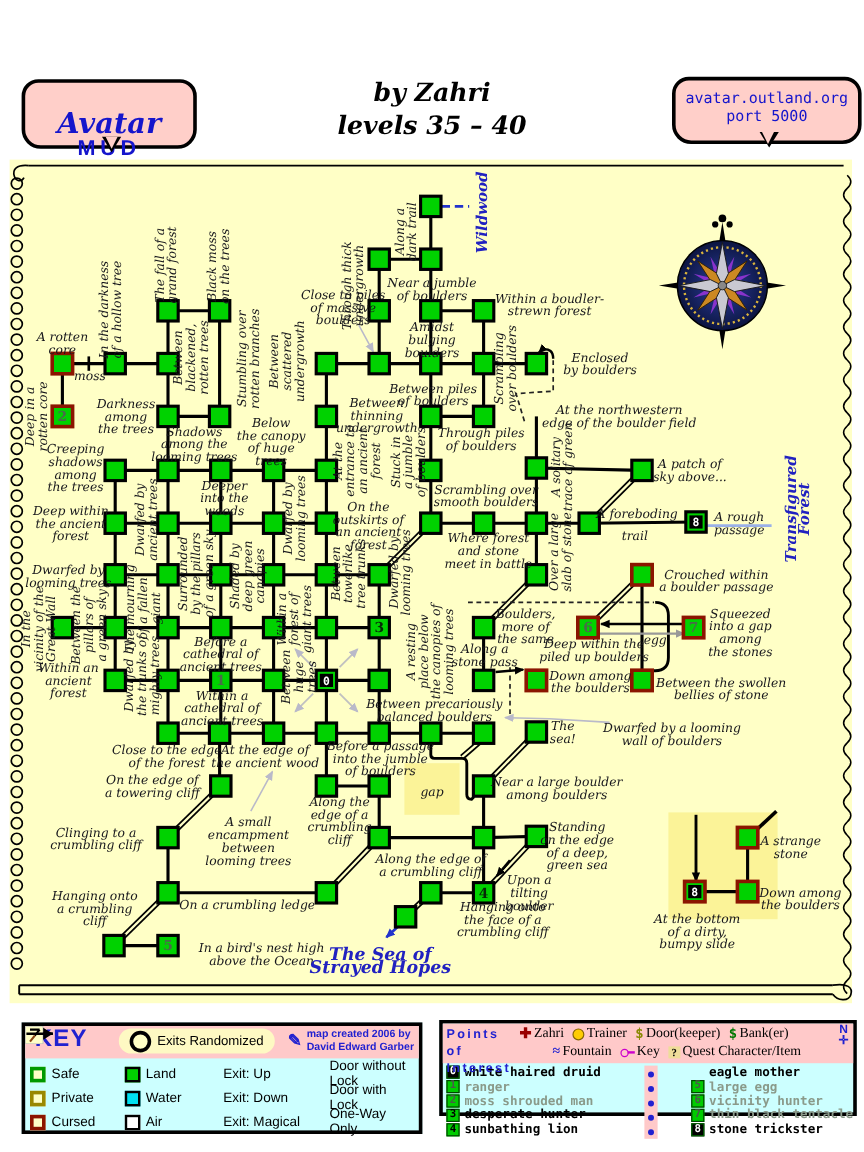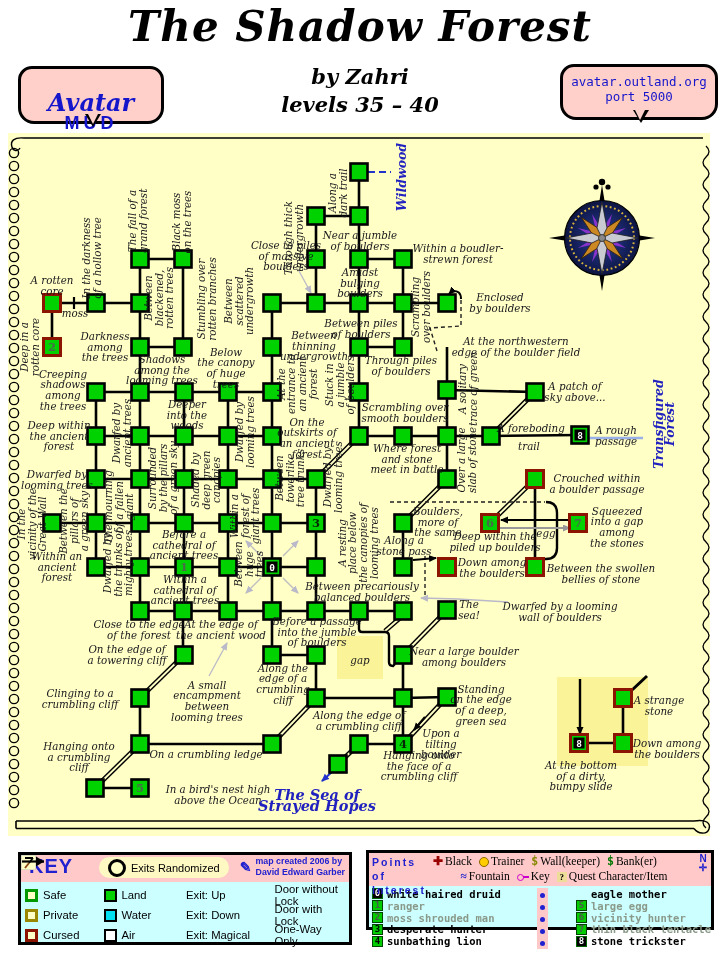--- a/index.html
+++ b/index.html
@@ -537,21 +537,20 @@
       <text text-anchor="middle" class="lbl"><tspan x="419" y="759">Hanging onto</tspan><tspan x="419" y="769.6">the face of a</tspan><tspan x="419" y="780.2">crumbling cliff</tspan></text>
       <text text-anchor="middle" class="lbl"><tspan x="79" y="750">Hanging onto</tspan><tspan x="79" y="760.6">a crumbling</tspan><tspan x="79" y="771.2">cliff</tspan></text>
       <text text-anchor="middle" class="lbl"><tspan x="206" y="757.6">On a crumbling ledge</tspan></text>
       <text text-anchor="middle" class="lbl"><tspan x="218" y="793.3000000000001">In a bird's nest high</tspan><tspan x="218" y="803.9000000000001">above the Ocean</tspan></text>
       <text text-anchor="middle" class="lbl lblue lbig"><tspan x="317" y="800.3000000000001">The Sea of</tspan><tspan x="317" y="810.9000000000001">Strayed Hopes</tspan></text>
       <text text-anchor="middle" class="lbl"><tspan x="659" y="704.3000000000001">A strange</tspan><tspan x="659" y="714.9000000000001">stone</tspan></text>
       <text text-anchor="middle" class="lbl"><tspan x="667" y="747.3000000000001">Down among</tspan><tspan x="667" y="757.9000000000001">the boulders</tspan></text>
       <text text-anchor="middle" class="lbl"><tspan x="581" y="769">At the bottom</tspan><tspan x="581" y="779.6">of a dirty,</tspan><tspan x="581" y="790.2">bumpy slide</tspan></text>
     </svg>
 
-  <div class="hdr-title">The Shadow Forest</div>
   <div class="hdr-by">by Zahri</div>
   <div class="hdr-lv">levels 35 – 40</div>
 
   <div class="badge badge-l">
     <div class="t1">Avatar</div>
     <div class="t2">MUD</div>
   </div>
   <div class="badge badge-r">
     <div class="t1">avatar.outland.org</div>
     <div class="t2">port 5000</div>
@@ -663,29 +662,29 @@
 
   <div class="legendbox" id="poibox">
     <div class="poihead">
       <div class="poititle">
         <span>Points of</span><br><span>Interest</span>
       </div>
       <div class="poileg" id="poileg">
           <div class="row">
             <span class="pli">
               <span class="ic-heal">✚</span>
-              <span>Black</span>
+              <span>Zahri</span>
             </span>
             <span class="pli">
               <span class="ic-lamp"></span>
               <span>Trainer</span>
             </span>
             <span class="pli">
               <span class="ic-doll1">$</span>
-              <span>Wall(keeper)</span>
+              <span>Door(keeper)</span>
             </span>
             <span class="pli">
               <span class="ic-doll2">$</span>
               <span>Bank(er)</span>
             </span>
           </div>
           <div class="row row2">
             <span class="pli">
               <span class="ic-fount">≈</span>
               <span>Fountain</span>

